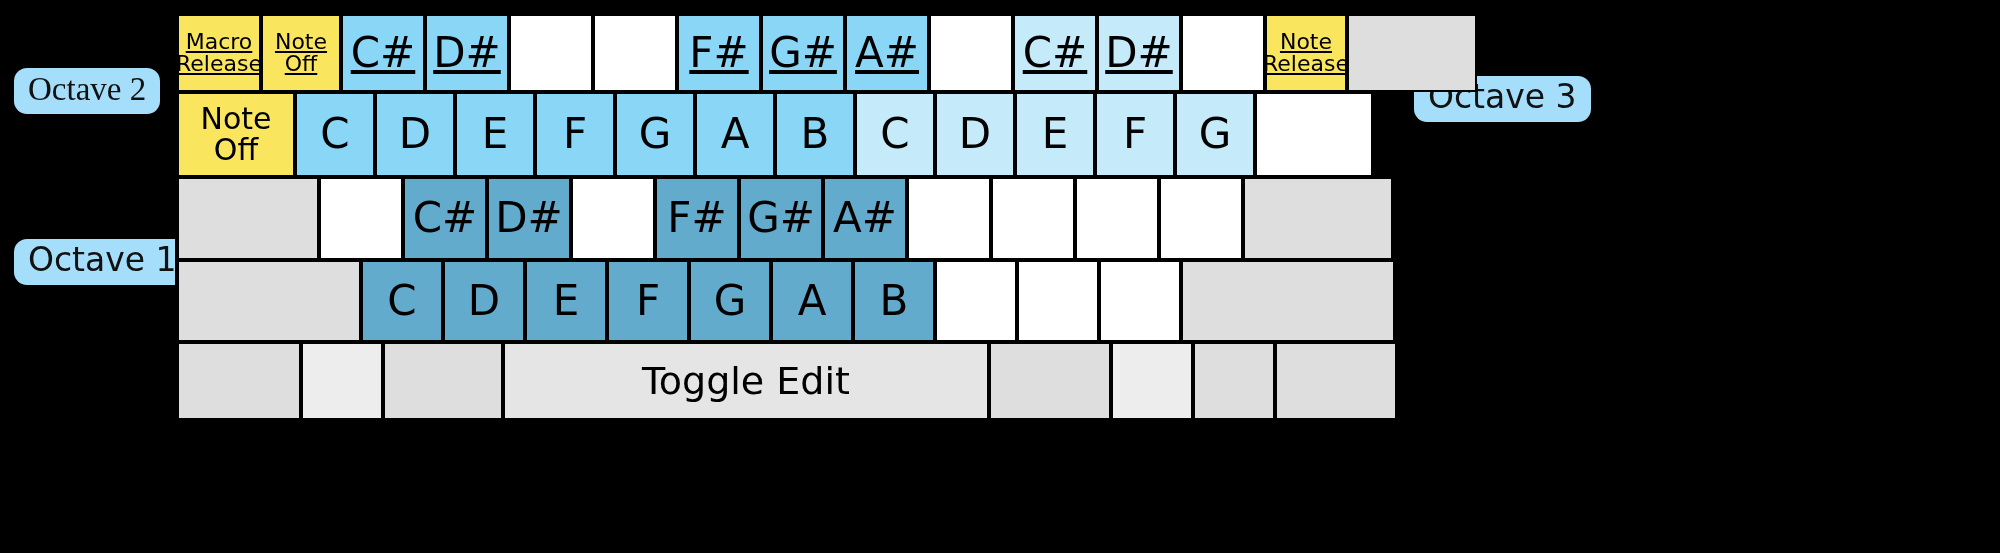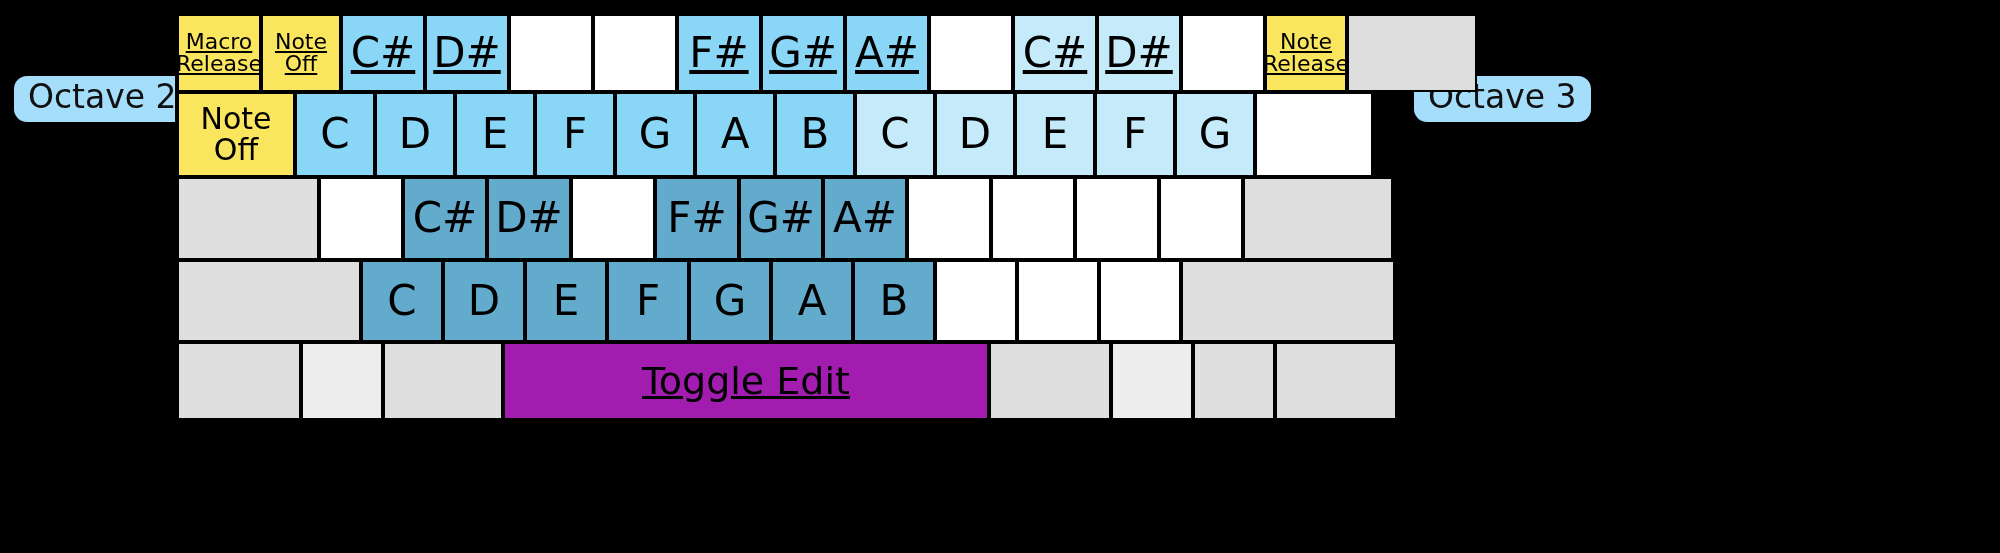--- a/index.html
+++ b/index.html
@@ -17,40 +17,41 @@
   .key .lbl{display:block;white-space:pre-line;}
 
   
   .c-white   {background:#ffffff;}
   .c-grey    {background:#dedede;}
   .c-grey2   {background:#ededed;}
   .c-yellow  {background:#fae55f;}
   .c-blue    {background:#8ad6f7;}
   .c-blue-lt {background:#c5eaf9;}
   .c-blue-dk {background:#62abcc;}
-  .c-pink    {background:#a21caf;text-decoration:underline;}
+  .c-pink    {background:#e5e5e5;}
 
   
   .t-note  {font-size:42px;}
   .t-small {font-size:22px;}
   .t-med   {font-size:30px;}
   .t-big   {font-size:38px;}
 
   
   .pill{position:absolute;background:#a5defb;border-radius:13px;
         color:#111;font-size:33px;padding:3px 14px 6px 14px;
         white-space:nowrap;line-height:1.12;}
 </style>
 </head>
 <body>
 
 <div id="stage">
 
-  <div class="pill" style="left:14px;top:76px;">Octave 2</div>
+  <div class="pill" style="left:14px;top:68px;font-family:Liberation Serif, serif;">Octave 2</div>
   <div class="pill" style="left:1414px;top:76px;">Octave 3</div>
+  <div class="pill" style="left:14px;top:239px;">Octave 1</div>
 
   <div id="keyboard">
       <div class="krow" style="top: 0px; height: 78px; text-decoration: underline;">
         <div class="key c-yellow t-small" style="width: 84px; height: 78px;">
           <span class="lbl">Macro
 Release</span>
         </div>
         <div class="key c-yellow t-small" style="width: 80px; height: 78px;">
           <span class="lbl">Note
 Off</span>

